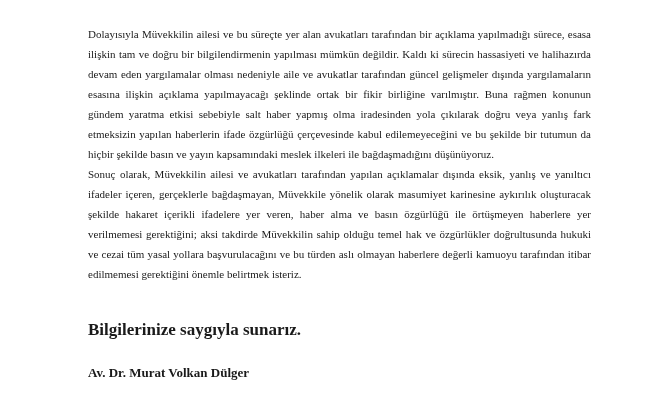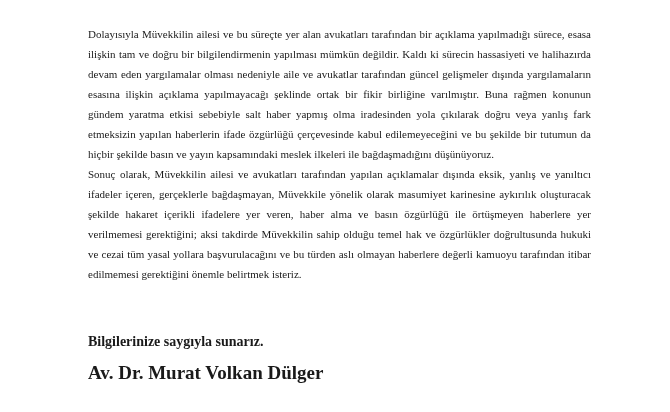--- a/index.html
+++ b/index.html
@@ -27,32 +27,32 @@
       margin: 0;
       text-align: justify;
       text-align-last: left;
     }
     .para + .para {
       margin-top: 0;
     }
     .closing {
       position: absolute;
       left: 88px;
-      top: 332px;
+      top: 320px;
       font-weight: bold;
-      font-size: 14px;
+      font-size: 17px;
       line-height: 20px;
       margin: 0;
     }
     .signature {
       position: absolute;
       left: 88px;
       top: 363px;
       font-weight: bold;
-      font-size: 19px;
+      font-size: 13px;
       line-height: 20px;
       margin: 0;
     }
   </style>
 </head>
 <body>
 
 <div class="doc">
   <p class="para">Dolayısıyla Müvekkilin ailesi ve bu süreçte yer alan avukatları tarafından bir açıklama yapılmadığı sürece, esasa ilişkin tam ve doğru bir bilgilendirmenin yapılması mümkün değildir. Kaldı ki sürecin hassasiyeti ve halihazırda devam eden yargılamalar olması nedeniyle aile ve avukatlar tarafından güncel gelişmeler dışında yargılamaların esasına ilişkin açıklama yapılmayacağı şeklinde ortak bir fikir birliğine varılmıştır. Buna rağmen konunun gündem yaratma etkisi sebebiyle salt haber yapmış olma iradesinden yola çıkılarak doğru veya yanlış fark etmeksizin yapılan haberlerin ifade özgürlüğü çerçevesinde kabul edilemeyeceğini ve bu şekilde bir tutumun da hiçbir şekilde basın ve yayın kapsamındaki meslek ilkeleri ile bağdaşmadığını düşünüyoruz.</p>
   <p class="para">Sonuç olarak, Müvekkilin ailesi ve avukatları tarafından yapılan açıklamalar dışında eksik, yanlış ve yanıltıcı ifadeler içeren, gerçeklerle bağdaşmayan, Müvekkile yönelik olarak masumiyet karinesine aykırılık oluşturacak şekilde hakaret içerikli ifadelere yer veren, haber alma ve basın özgürlüğü ile örtüşmeyen haberlere yer verilmemesi gerektiğini; aksi takdirde Müvekkilin sahip olduğu temel hak ve özgürlükler doğrultusunda hukuki ve cezai tüm yasal yollara başvurulacağını ve bu türden aslı olmayan haberlere değerli kamuoyu tarafından itibar edilmemesi gerektiğini önemle belirtmek isteriz.</p>

